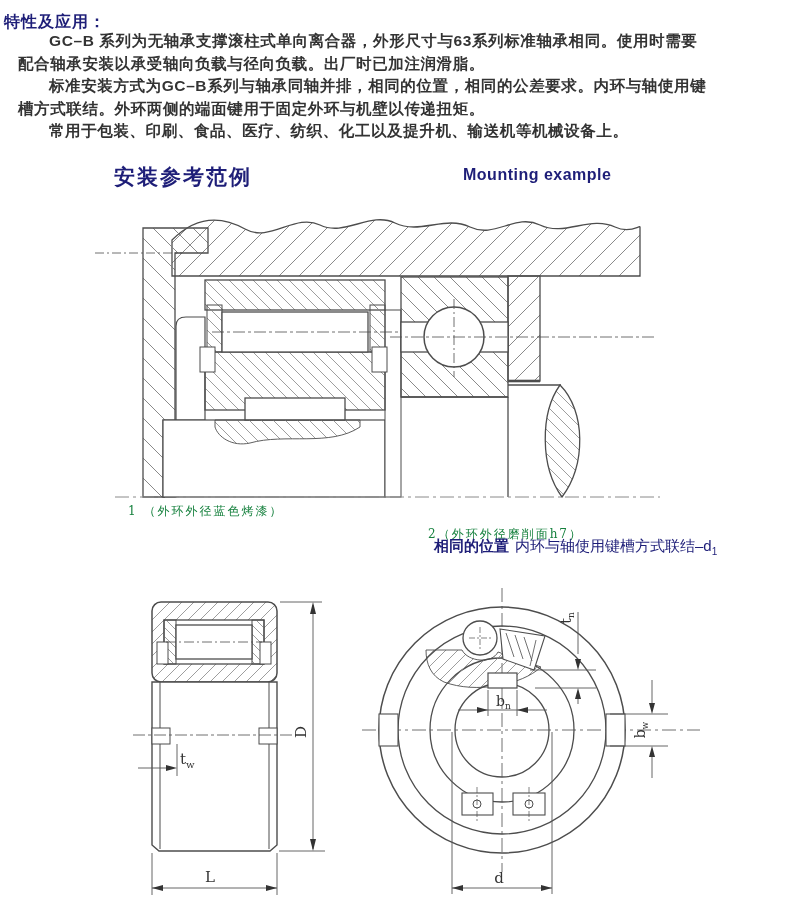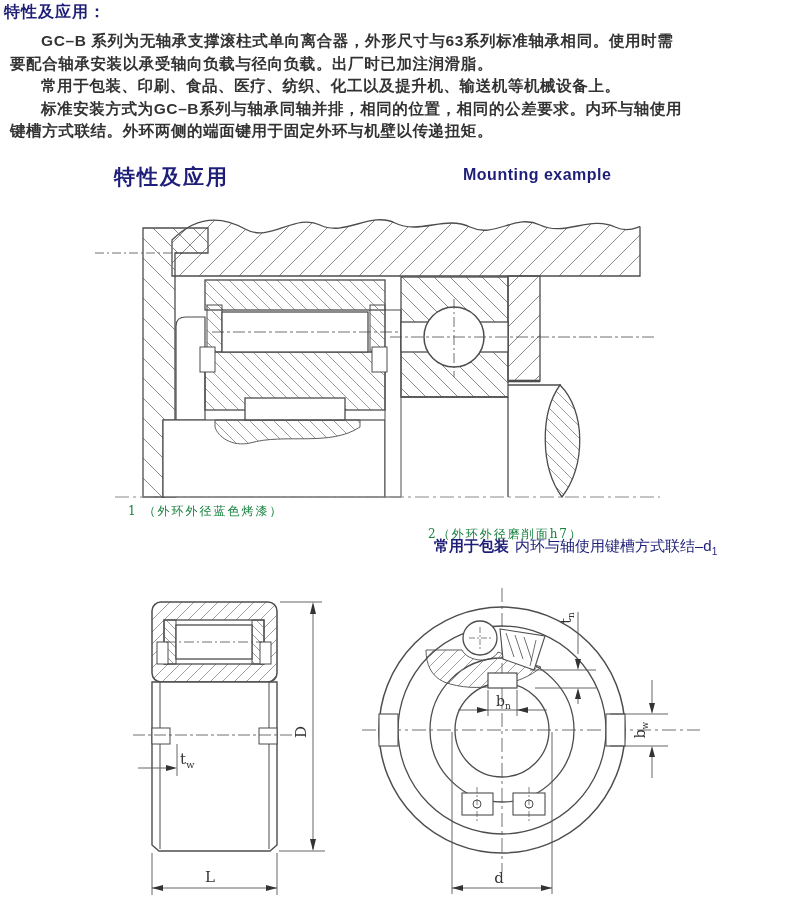--- a/index.html
+++ b/index.html
@@ -1,20 +1,20 @@
 <!DOCTYPE html>
 <html style="--navy: #1e1e78; --body: #333333;"><head>
 <meta charset="utf-8">
 <style>
   html,body{margin:0;padding:0;background:#fff;}
   .page{position:relative;width:800px;height:897px;background:#ffffff;overflow:hidden;
         font-family:"Liberation Sans","DejaVu Sans",sans-serif;}
-  .ftitle{position:absolute;left:4px;top:2px;font-size:16px;font-weight:bold;
+  .ftitle{position:absolute;left:4px;top:12px;font-size:16px;font-weight:bold;
           color:var(--navy,#1e1e78);letter-spacing:1px;}
-  .intro{position:absolute;left:0;top:30px;width:696px;padding:0 10px;box-sizing:border-box;}
+  .intro{position:absolute;left:16px;top:30px;width:696px;padding:0 2px;box-sizing:border-box;}
   .intro p{margin:0;text-indent:2em;font-size:15.5px;line-height:22.5px;
            color:var(--body,#333);font-weight:600;letter-spacing:0.6px;}
   .h-zh{position:absolute;left:114px;top:163px;font-size:21px;font-weight:bold;
         color:var(--navy,#1e1e78);letter-spacing:2px;}
   .h-en{position:absolute;left:463px;top:166px;font-size:16px;font-weight:bold;
         color:var(--navy,#1e1e78);letter-spacing:0.5px;}
   .callout{position:absolute;font-family:"DejaVu Serif","Liberation Serif",serif;
            font-size:12px;color:#15803d;letter-spacing:2px;}
   .c1{left:128px;top:503px;}
   .c2{left:428px;top:506px;margin-top:20px;}
@@ -28,25 +28,25 @@
 </style>
 </head>
 <body>
 
 <div class="page">
 
   <div class="ftitle">特性及应用：</div>
 
   <div class="intro">
     <p>GC–B 系列为无轴承支撑滚柱式单向离合器，外形尺寸与63系列标准轴承相同。使用时需要配合轴承安装以承受轴向负载与径向负载。出厂时已加注润滑脂。</p>
+    <p>标准安装方式为GC–B系列与轴承同轴并排，相同的位置，相同的公差要求。内环与轴使用键槽方式联结。外环两侧的端面键用于固定外环与机壁以传递扭矩。</p>
     <p>常用于包装、印刷、食品、医疗、纺织、化工以及提升机、输送机等机械设备上。</p>
-    <p>标准安装方式为GC–B系列与轴承同轴并排，相同的位置，相同的公差要求。内环与轴使用键槽方式联结。外环两侧的端面键用于固定外环与机壁以传递扭矩。</p>
   </div>
 
-  <div class="h-zh">特性及应用</div>
+  <div class="h-zh">安装参考范例</div>
   <div class="h-en">Mounting example</div>
 
   <svg class="dwg" width="800" height="310" viewBox="0 0 800 310">
     <defs>
       <pattern id="hfw" width="20" height="20" patternUnits="userSpaceOnUse">
         <path d="M0,20 L20,0 M-5,5 L5,-5 M15,25 L25,15" stroke="#7d7d7d" stroke-width="0.9" fill="none"></path>
       </pattern>
       <pattern id="hbw" width="20" height="20" patternUnits="userSpaceOnUse">
         <path d="M0,0 L20,20 M-5,15 L5,25 M15,-5 L25,5" stroke="#7d7d7d" stroke-width="0.9" fill="none"></path>
       </pattern>
@@ -104,21 +104,21 @@
       <line x1="390" y1="142" x2="655" y2="142" stroke-width="0.8" stroke-dasharray="12,3,3,3"></line>
     </g>
 
     <line x1="115" y1="302" x2="660" y2="302" stroke="#8a8a8a" stroke-width="1" stroke-dasharray="14,4,3,4"></line>
   </svg>
 
   <div class="callout c1">1 （外环外径蓝色烤漆）</div>
   <div class="callout c2">2（外环外径磨削面h7）</div>
 
   <div class="note">
-    <span class="nb">常用于包装</span><span>内环与轴使用键槽方式联结–d</span><sub>1</sub>
+    <span class="nb">相同的位置</span><span>内环与轴使用键槽方式联结–d</span><sub>1</sub>
   </div>
 
   <svg class="dwg2" width="800" height="317" viewBox="0 0 800 317">
     <defs>
       <pattern id="hfn2" width="12" height="12" patternUnits="userSpaceOnUse">
         <path d="M0,12 L12,0 M-3,3 L3,-3 M9,15 L15,9" stroke="#858585" stroke-width="0.8" fill="none"></path>
       </pattern>
       <pattern id="hbn2" width="9" height="9" patternUnits="userSpaceOnUse">
         <path d="M0,0 L9,9 M6,-3 L12,3 M-3,6 L3,12" stroke="#858585" stroke-width="0.8" fill="none"></path>
       </pattern>

